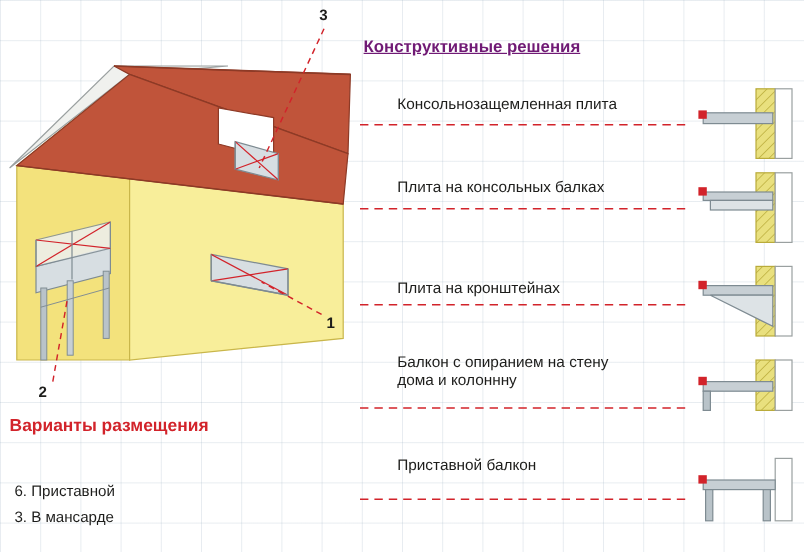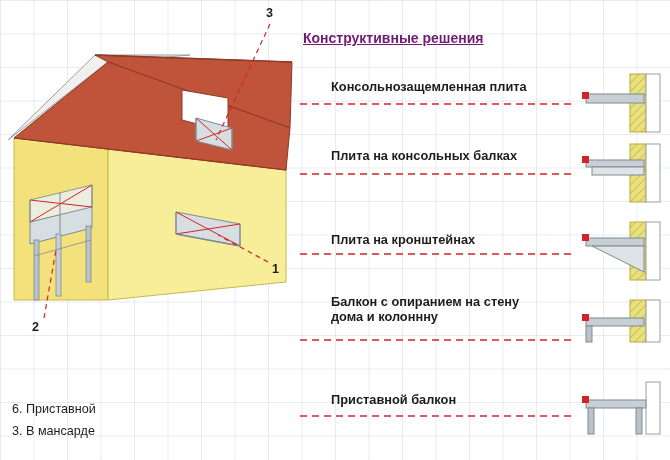--- a/index.html
+++ b/index.html
@@ -19,21 +19,21 @@
     background-size:33.5px 33.5px;
   }
   #stage { position:absolute; left:0; top:0; width:670px; height:460px; }
 
   .txt { position:absolute; white-space:pre; }
 
   .h-red {
     color:#701a75; font-weight:bold; font-size:14px;text-decoration:underline;
   }
   .item-label {
-    color:#1d1d1b; font-weight:bold; font-size:12.8px; line-height:15px;padding-left:28px;
+    color:#1d1d1b; font-weight:normal; font-size:12.8px; line-height:15px;padding-left:28px;
   }
   .legend-title {
     color:#d2232a; font-weight:bold; font-size:14.5px;
   }
   .legend-line {
     color:#1d1d1b; font-size:12.6px; line-height:18px;
   }
   .callout-num {
     color:#1d1d1b; font-weight:bold; font-size:12.6px;
   }
@@ -101,31 +101,32 @@
       <line x1="270" y1="24" x2="216" y2="140"></line>
       <line x1="268" y1="262" x2="218" y2="235"></line>
       <line x1="44" y1="318" x2="56" y2="250"></line>
     </g>
   </svg>
 
   <div class="txt callout-num" style="left:266px; top:6px;">3</div>
   <div class="txt callout-num" style="left:272px; top:262px;">1</div>
   <div class="txt callout-num" style="left:32px; top:320px;">2</div>
 
+  <div class="txt legend-title" style="left:8px; top:347px;">Варианты размещения</div>
   <div class="txt legend-line" style="left:12px; top:400px;">6. Приставной</div>
   <div class="txt legend-line" style="left:12px; top:422px;">3. В мансарде</div>
 
   <div class="txt h-red" style="left:303px; top:30px;">Конструктивные решения</div>
 
   <div class="txt item-label" style="left:303px; top:79px;">Консольнозащемленная плита</div>
   <div class="txt item-label" style="left:303px; top:148px;">Плита на консольных балках</div>
   <div class="txt item-label" style="left:303px; top:232px;">Плита на кронштейнах</div>
   <div class="txt item-label" style="left:303px; top:294px;">Балкон с опиранием на стену
 дома и колоннну</div>
-  <div class="txt item-label" style="left:303px; top:392px;">Приставной балкон</div>
+  <div class="txt item-label" style="left:303px; top:380px;">Приставной балкон</div>
 
   <svg width="670" height="460">
     <defs>
       <pattern id="hatch" width="6" height="6" patternUnits="userSpaceOnUse" patternTransform="rotate(45)">
         <rect width="6" height="6" fill="#e9e07e"></rect>
         <line x1="0" y1="0" x2="0" y2="6" stroke="#b9ab3a" stroke-width="1.2"></line>
       </pattern>
     </defs>
 
     <g stroke="#d2232a" stroke-width="1.3" stroke-dasharray="7,5">

